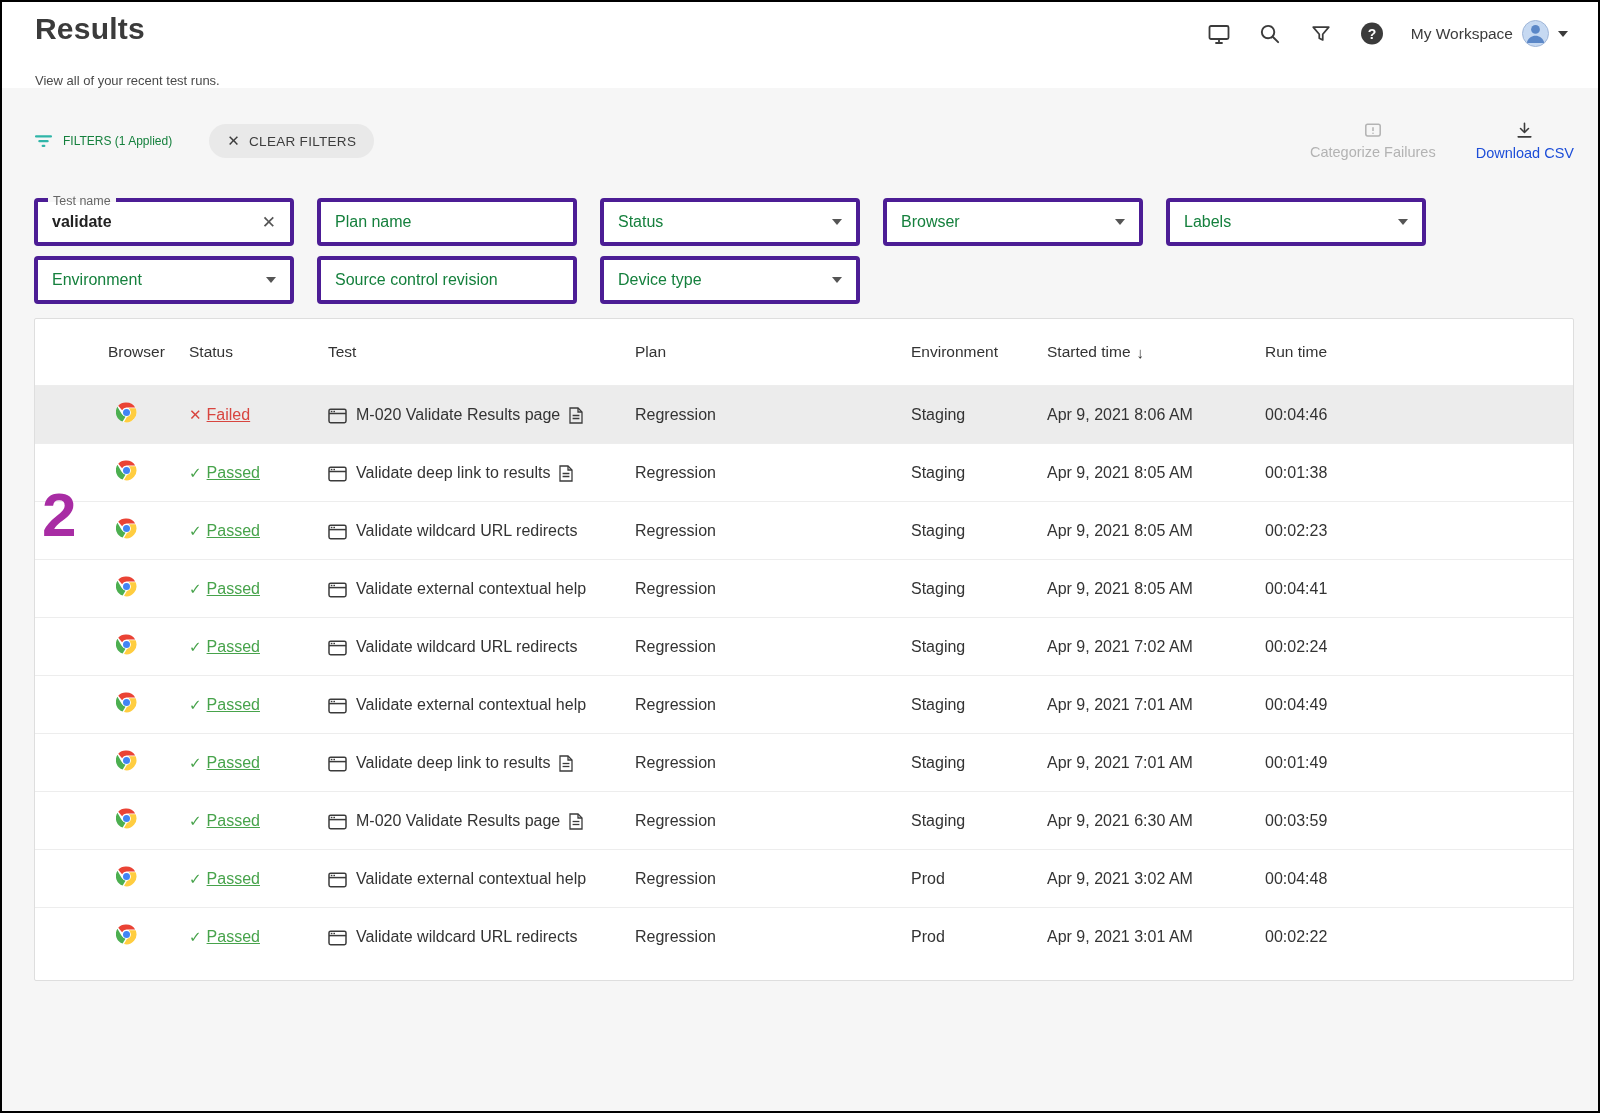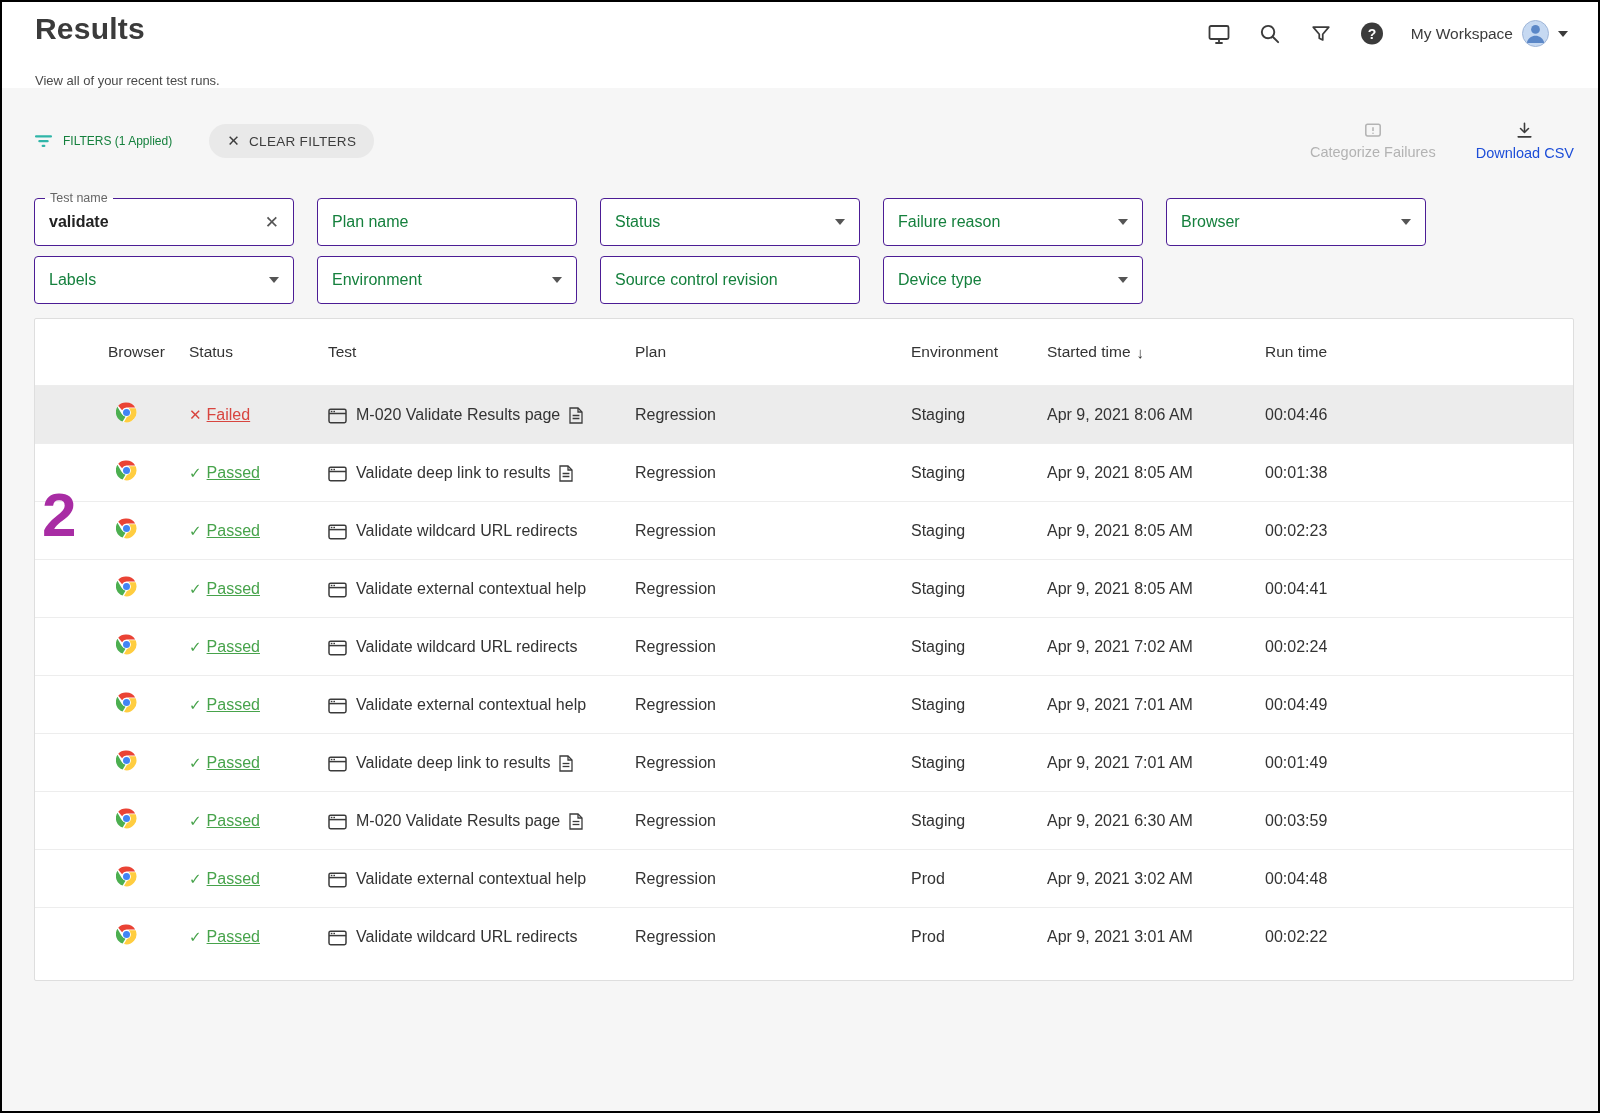--- a/index.html
+++ b/index.html
@@ -50,21 +50,21 @@
 
   .bar-actions { margin-left: auto; display: flex; align-items: center; gap: 40px; }
   .stack-btn { display: flex; flex-direction: column; align-items: center; gap: 5px; cursor: pointer; }
   .stack-btn .lbl { font-size: 14.5px; }
   .stack-btn.disabled .lbl { color: #b3b3b3; }
   .stack-btn.dark .lbl { color: #1d4ed8; }
 
   
   .filter-fields { margin-top: 40px; display: flex; flex-wrap: wrap; gap: 10px 23px; max-width: 1440px; }
   .ffield {
-    width: 260px; height: 48px; background: #fff; border: 1px solid #4c1d95; border-radius: 4px;
+    width: 260px; height: 48px; background: #fff; border: 4px solid #4c1d95; border-radius: 4px;
     display: flex; align-items: center; padding: 0 14px; position: relative; font-size: 16px; color: #5a5a5a;
     cursor: pointer;
   }
   .ffield .placeholder { color: #15803d; }
   .ffield .dd-caret { margin-left: auto; width: 0; height: 0; border-left: 5px solid transparent; border-right: 5px solid transparent; border-top: 6px solid #555; }
   .ffield .float-label {
     position: absolute; top: -8px; left: 10px; font-size: 12.5px; color: #666;
     padding: 0 5px; line-height: 15px;
     background: linear-gradient(to bottom, #f6f6f6 50%, #ffffff 50%);
   }
@@ -203,24 +203,20 @@
         <span class="clear-x">✕</span>
       </div>
       <div class="ffield">
         <span class="placeholder">Plan name</span>
       </div>
       <div class="ffield">
         <span class="placeholder">Status</span>
         <span class="dd-caret"></span>
       </div>
       <div class="ffield">
-        <span class="placeholder">Failure reason</span>
-        <span class="dd-caret"></span>
-      </div>
-      <div class="ffield">
         <span class="placeholder">Browser</span>
         <span class="dd-caret"></span>
       </div>
       <div class="ffield">
         <span class="placeholder">Labels</span>
         <span class="dd-caret"></span>
       </div>
       <div class="ffield">
         <span class="placeholder">Environment</span>
         <span class="dd-caret"></span>

